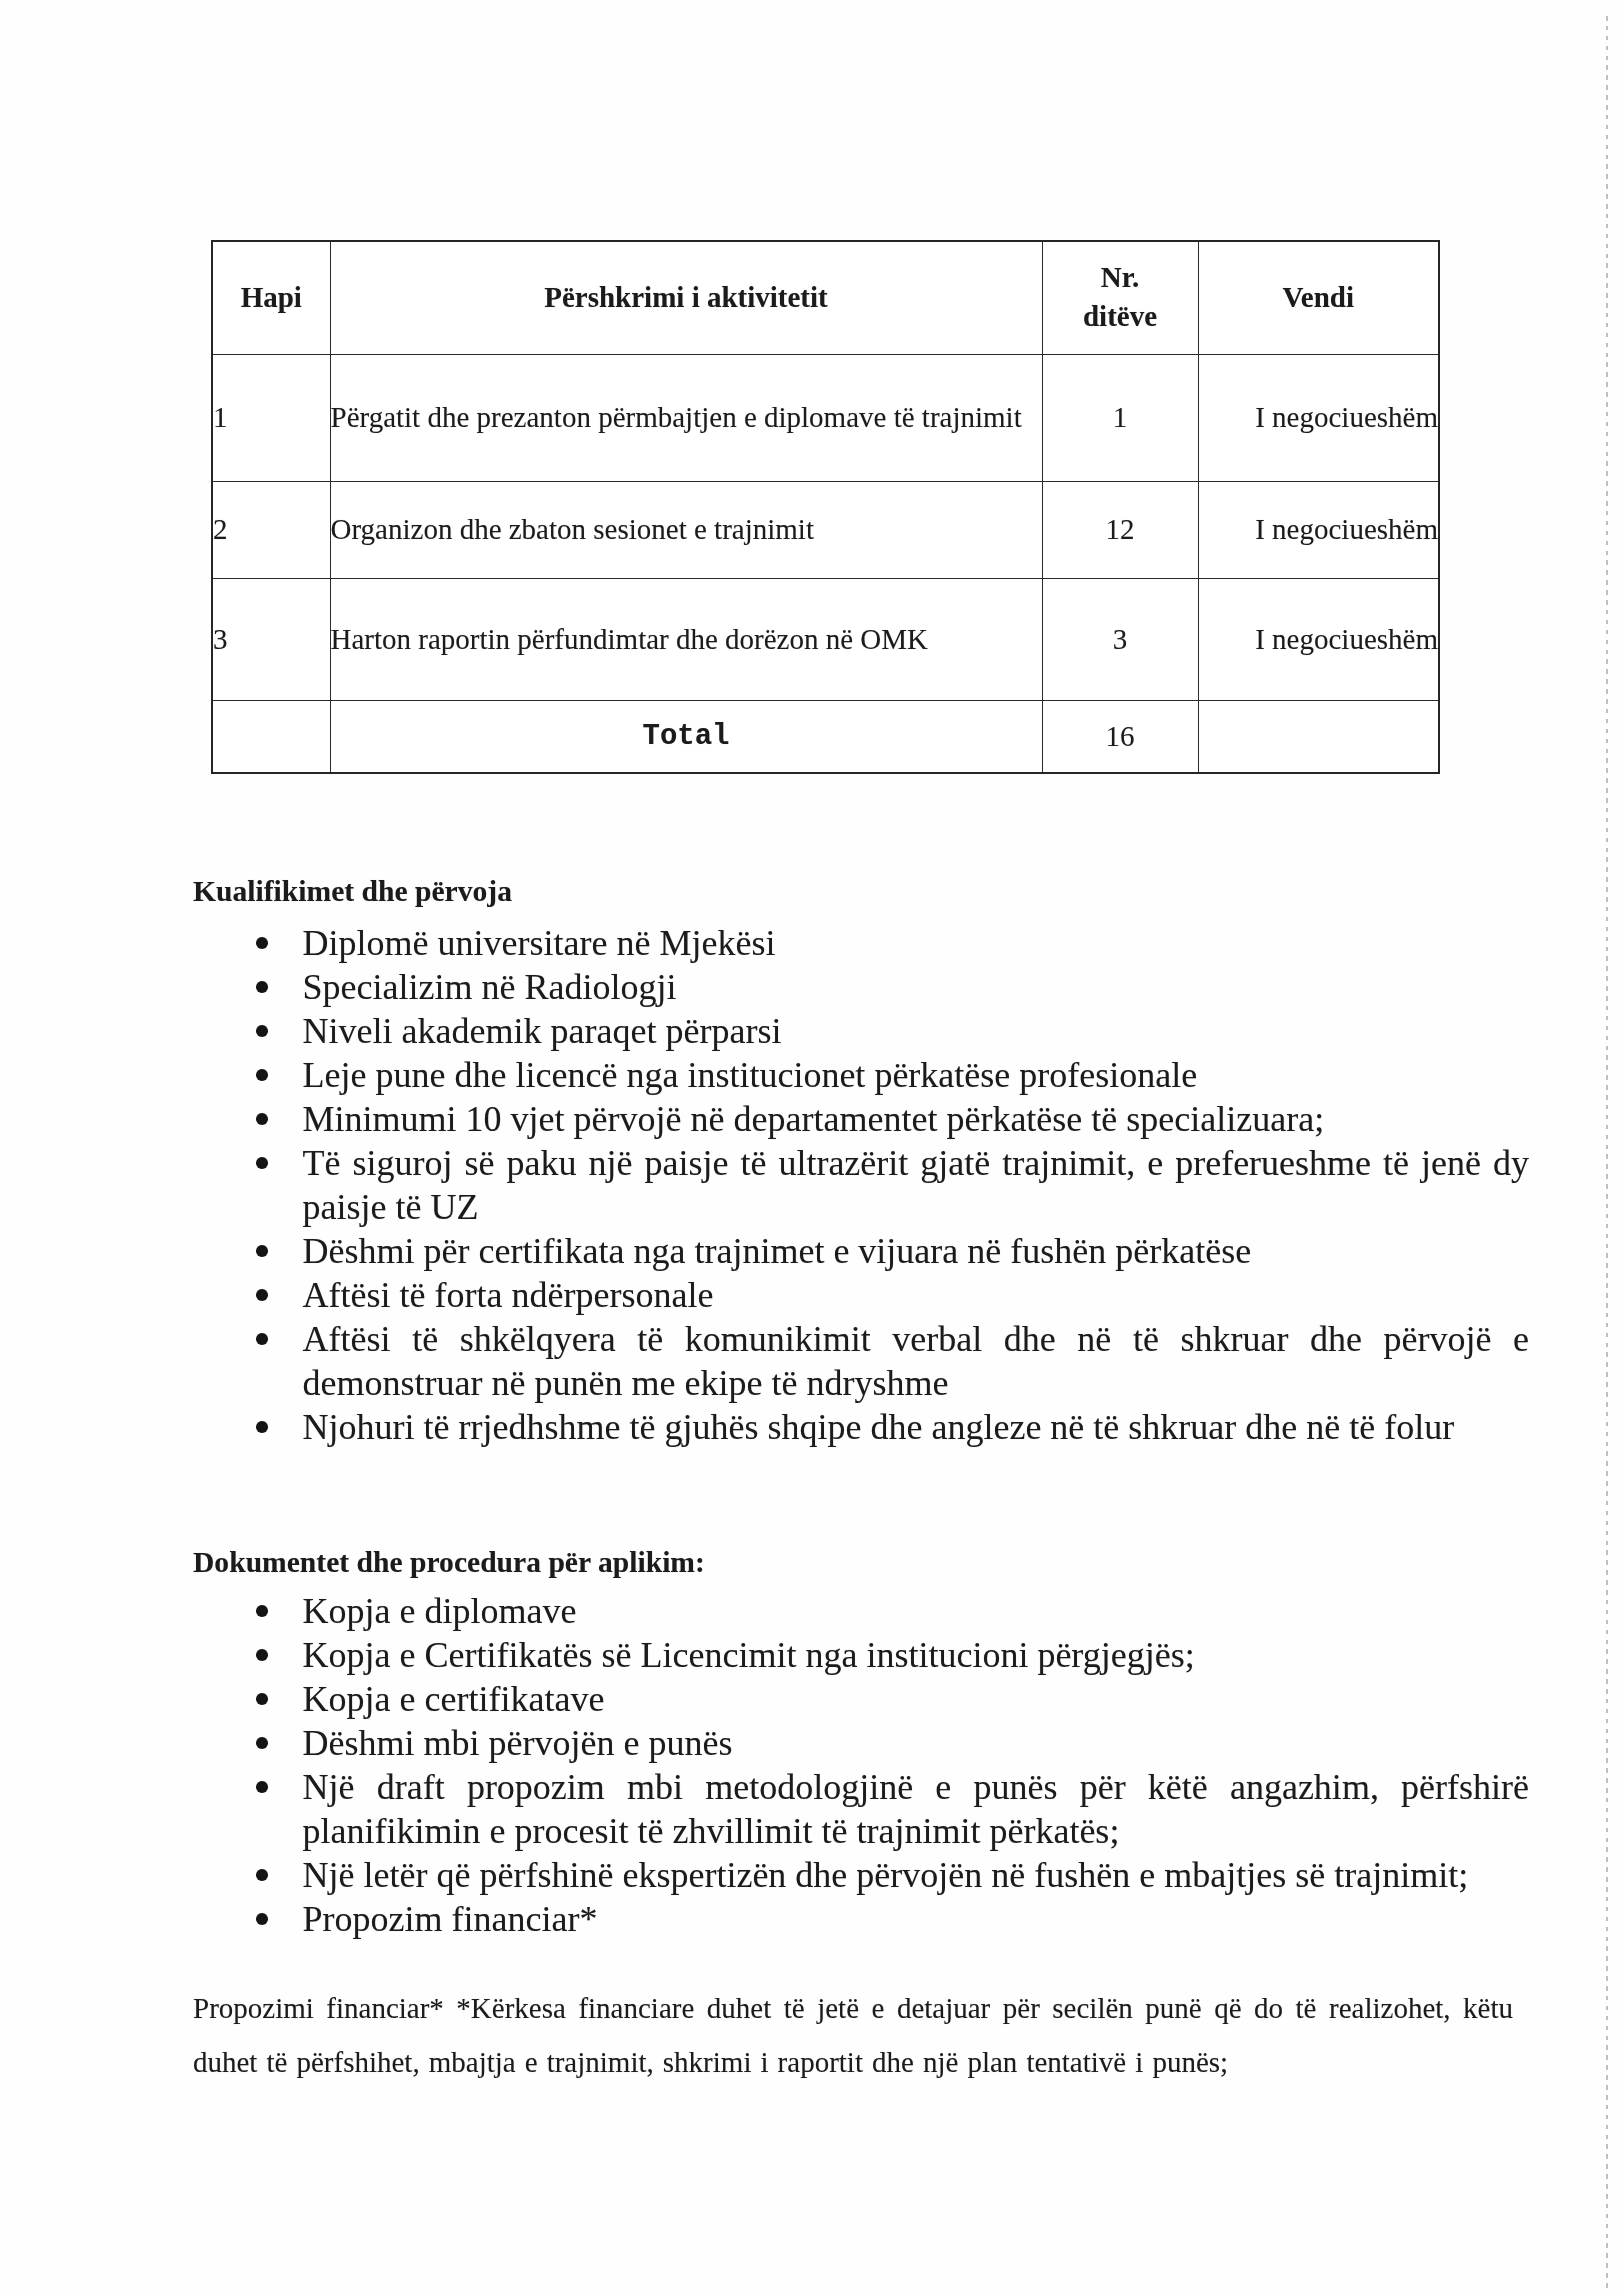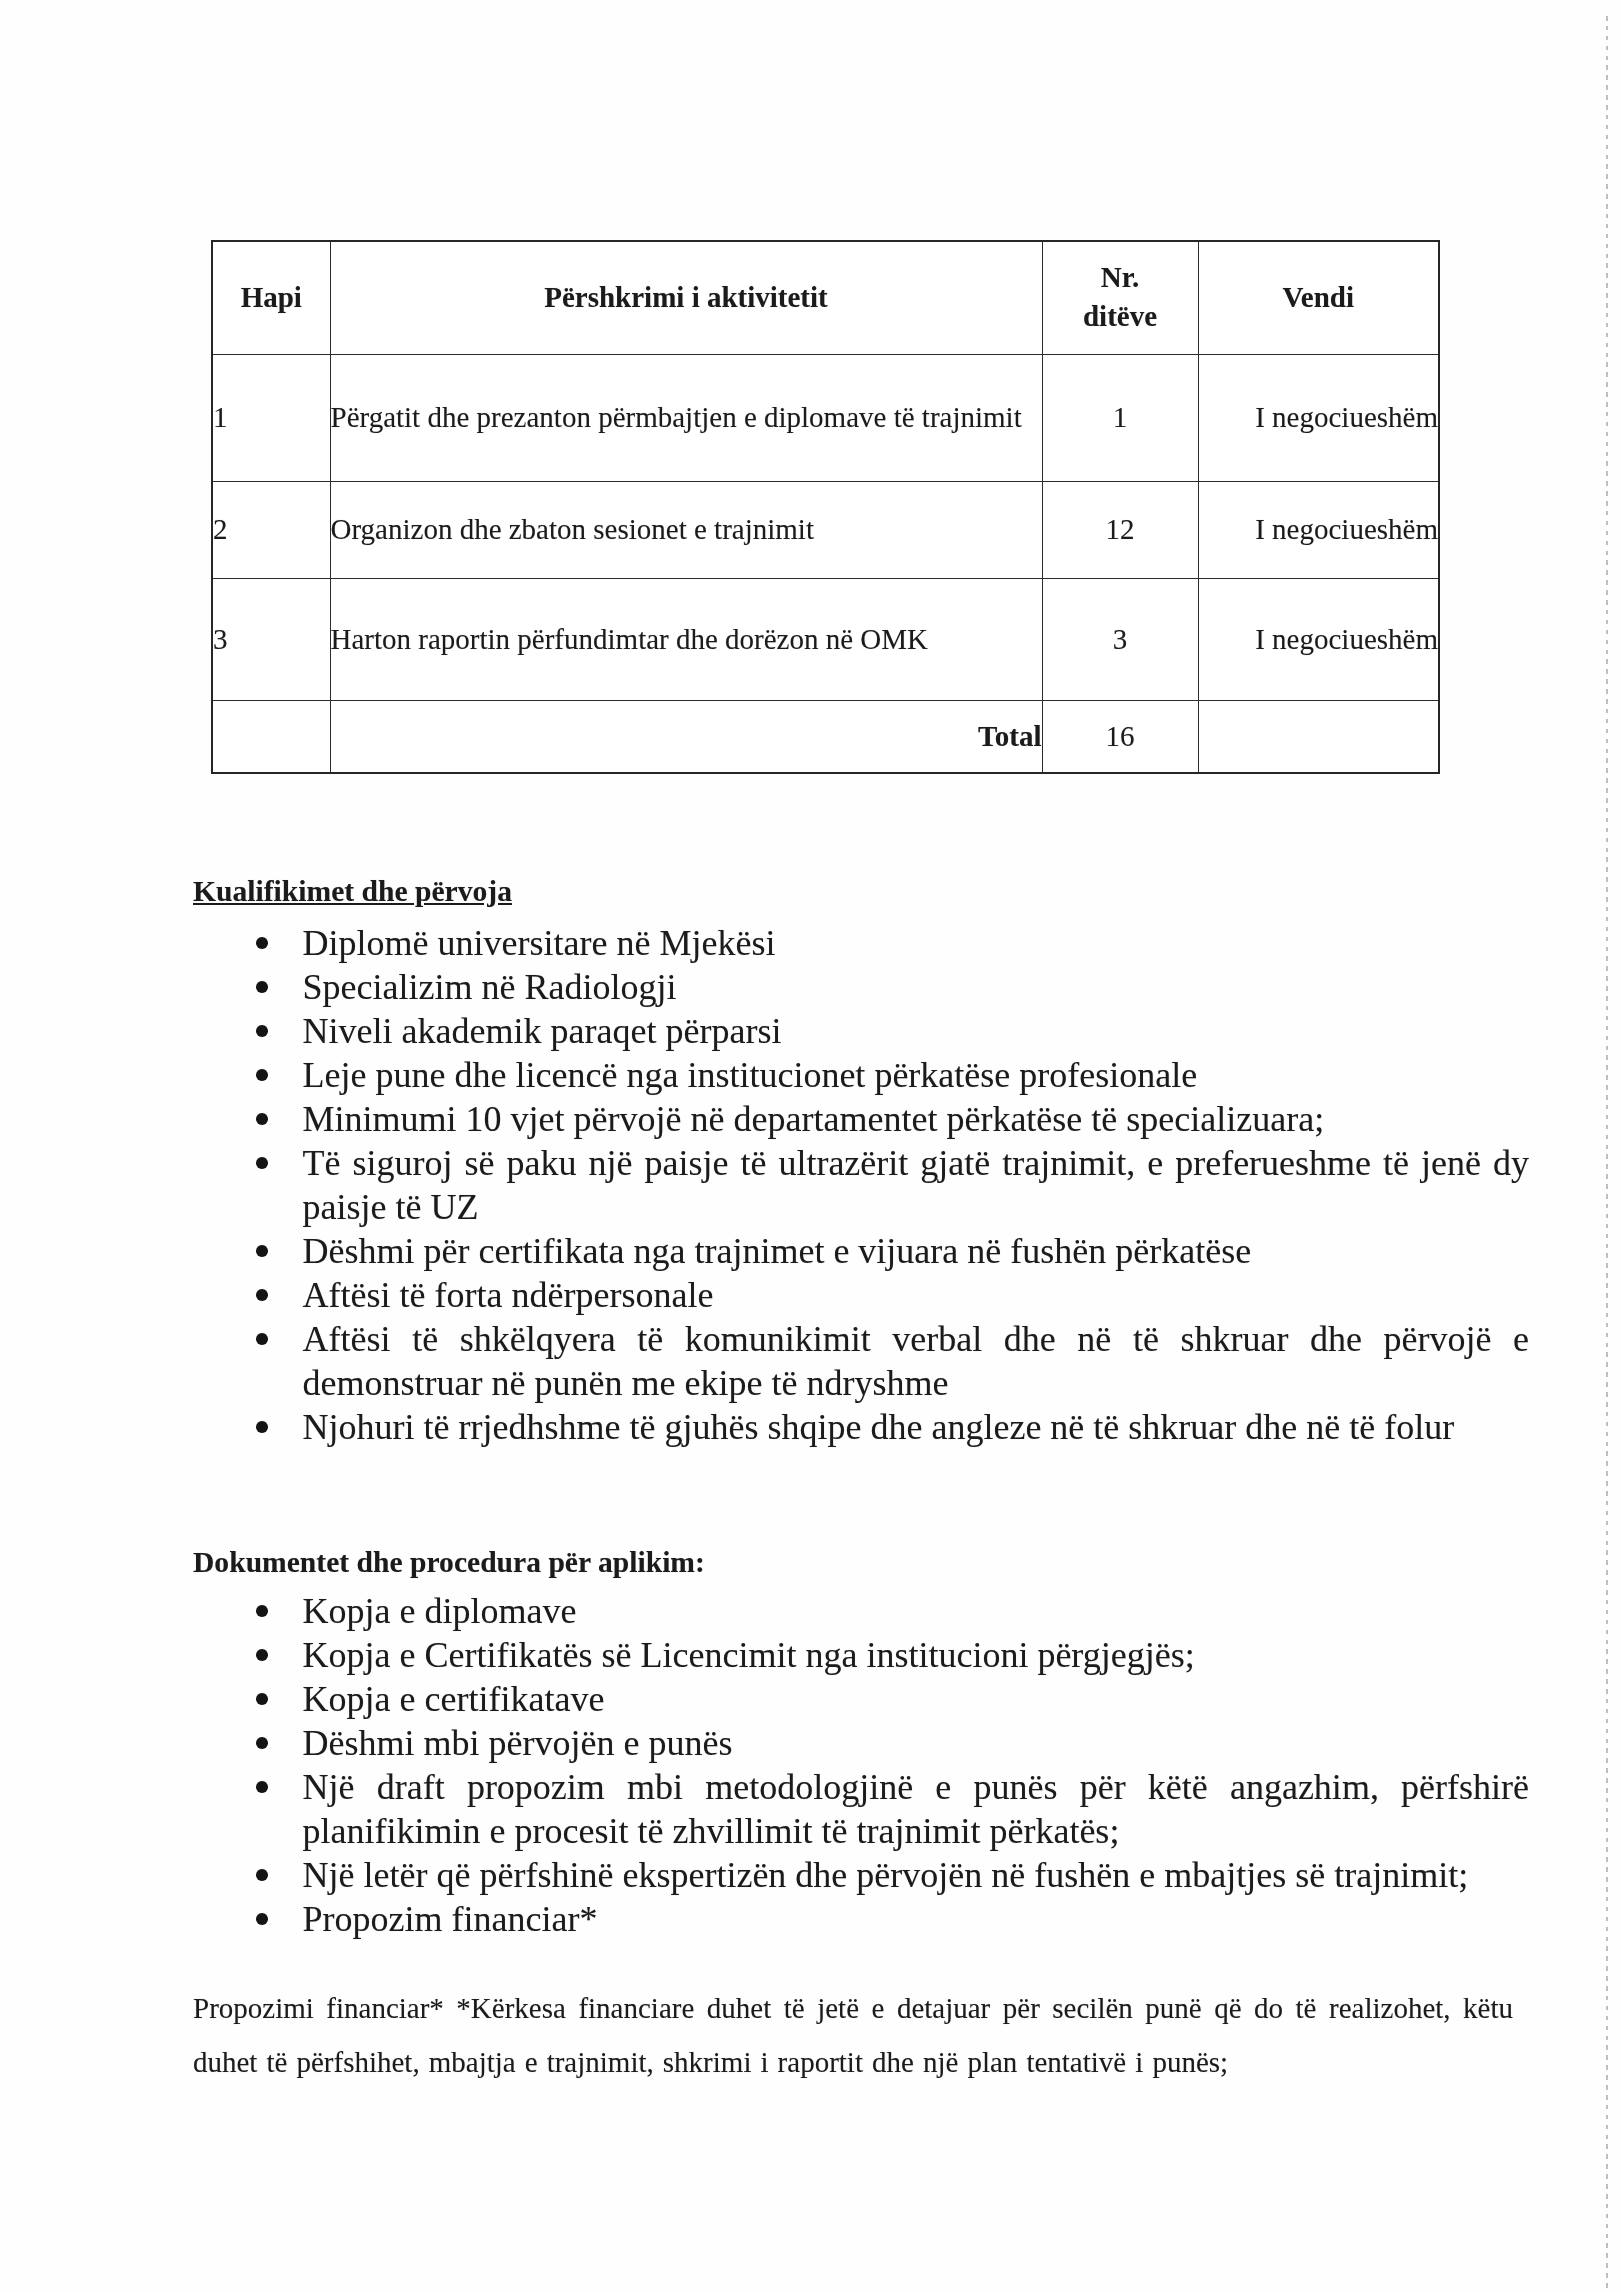--- a/index.html
+++ b/index.html
@@ -56,29 +56,29 @@
   .row-3 { height: 122px; }
   .row-total { height: 73px; }
 
   .cell-step { padding-left: 23px; }
   .cell-desc {
     padding-left: 27px; padding-right: 31px;
     text-align: justify; text-justify: inter-word;
   }
   .cell-days { text-align: center; }
   .cell-place { text-align: right; }
-  .cell-total-label { font-weight: bold; text-align: right; }
+  .cell-total-label { font-weight: bold; text-align: center; font-family: Liberation Mono, monospace; }
 
   
   .section-title {
     position: absolute; left: 193px;
     font-size: 29.6px; font-weight: bold; line-height: 45px;
     white-space: nowrap;
   }
-  #qual-title { top: 844px; text-decoration: underline; }
+  #qual-title { top: 844px; }
   #docs-title { top: 1515px; }
 
   .bullet-list {
     position: absolute; left: 193px; width: 1320px;
     margin: 16px; padding: 0; list-style: none;
     font-size: 36px; line-height: 44px;
   }
   #qual-list { top: 905px; }
   #docs-list { top: 1573px; }
 

